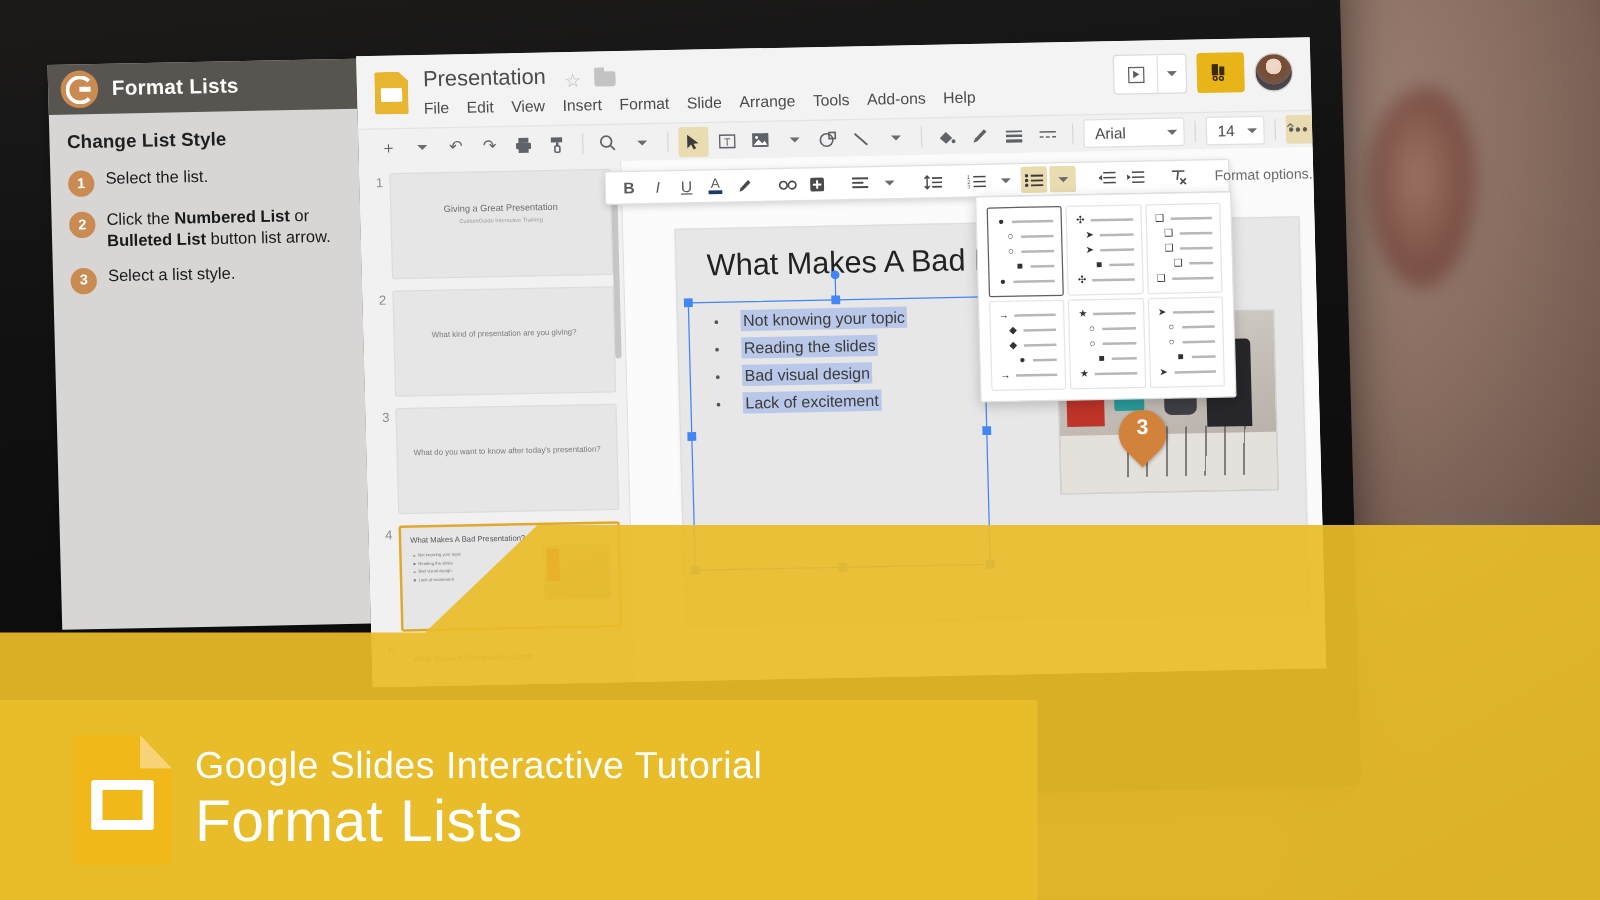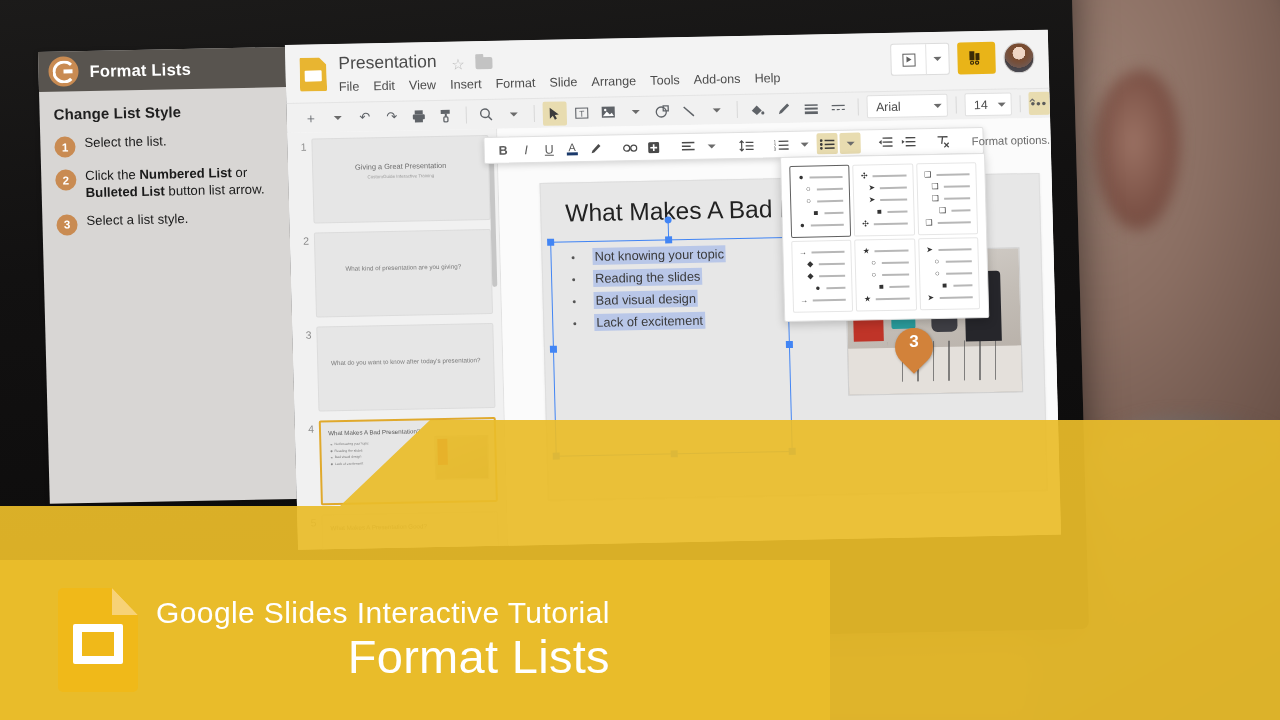--- a/index.html
+++ b/index.html
@@ -308,21 +308,21 @@
     transform: rotate(-45deg);
     background:#d2823a;
     box-shadow: 0 1px 3px rgba(0,0,0,.3);
   }
   #callout3 .num {
     position:absolute; left:0; top: 4px; width:38px; text-align:center;
     color:#fff; font-size:17px; font-weight:bold;
   }
 
   
-  #banner-wrap { position:absolute; left:0; bottom:0; width:1280px; height: 300px; z-index: 80; pointer-events:none;text-align:right;}
+  #banner-wrap { position:absolute; left:0; bottom:0; width:1280px; height: 300px; z-index: 80; pointer-events:none;}
   #banner-diag {
     position:absolute; left:0; bottom:0; width:1280px; height: 300px;
     background:#e9bc2a;
     clip-path: polygon(0 86px, 340px 86px, 430px 0, 1280px 0, 1280px 300px, 0 300px);
     opacity: .93;
   }
   #banner-solid {
     position:absolute; left:0; bottom:0; width:830px; height: 160px;
     background:#e9bc2a;
   }

